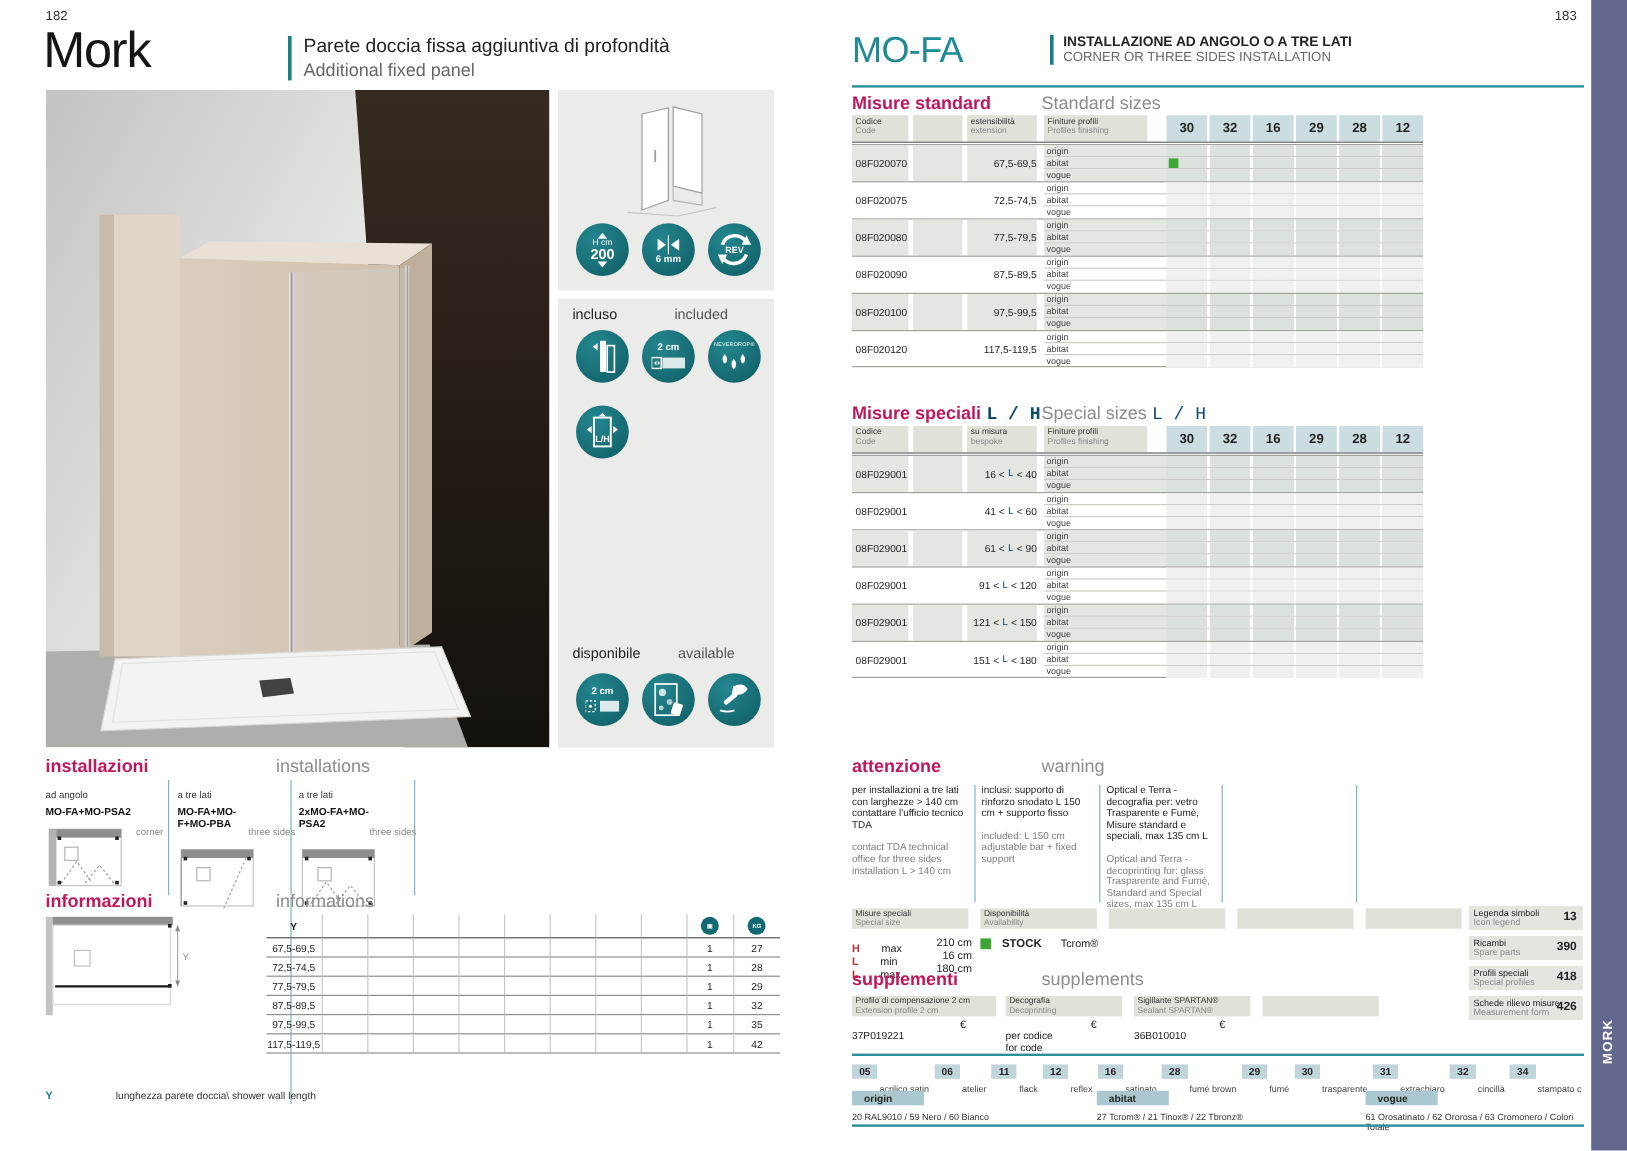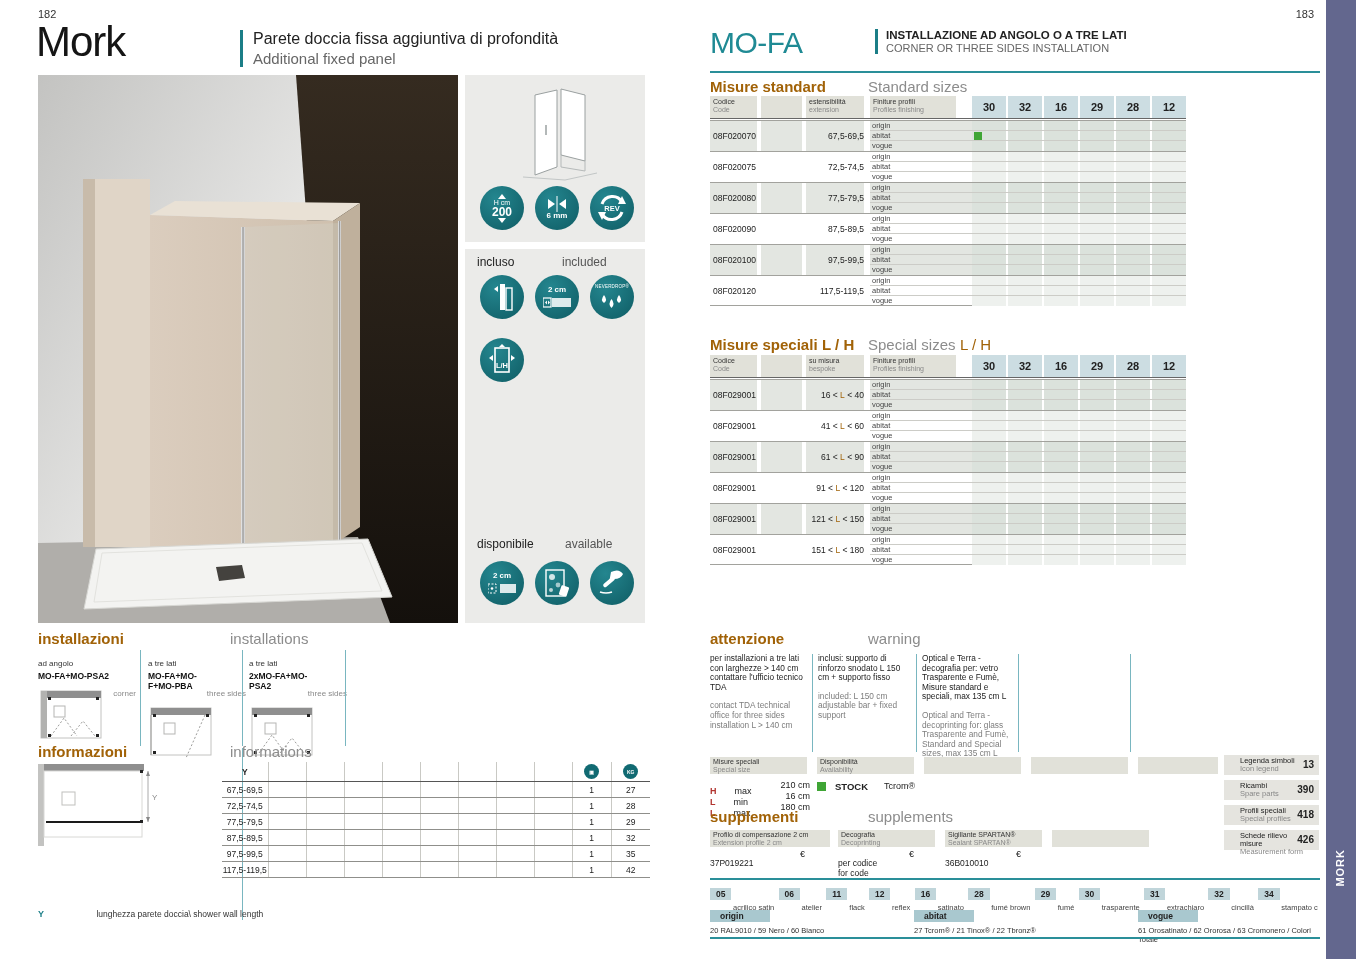--- a/index.html
+++ b/index.html
@@ -1,23 +1,23 @@
 <!DOCTYPE html>
 <html><head>
 <meta charset="utf-8">
 <style>
   html,body{margin:0;padding:0;background:#ffffff;}
   .canvas{position:relative;width:1356px;height:959px;background:#fff;overflow:hidden;
           font-family:"Liberation Sans",sans-serif;color:#1a1a1a;}
   .c{position:absolute;}
   
   .pagenum{font-size:11px;color:#333;}
-  .sec-it{font-weight:bold;font-size:15px;color:#a16207;}
+  .sec-it{font-weight:bold;font-size:15px;color:#be185d;}
   .sec-en{font-size:15px;color:#8c8c8c;}
-  .accent{color:#a16207;}
+  .accent{color:#0c4a6e;font-family:Liberation Mono, monospace;}
   
   .mork-title{font-size:42px;letter-spacing:-1px;color:#151515;}
   .subhead{border-left:3px solid #1b7e87;padding-left:10px;}
   .subhead .l1{font-size:16px;color:#222;}
   .subhead .l2{font-size:15px;color:#666;margin-top:2px;}
   .panel{background:#ebebe9;}
   .ico{position:absolute;width:44px;height:44px;border-radius:50%;
        background:radial-gradient(circle at 35% 28%,#24868f,#0f5c64);
        color:#fff;display:flex;flex-direction:column;align-items:center;justify-content:center;
        text-align:center;line-height:1;}
@@ -72,21 +72,21 @@
   
   .warn-it{font-size:8.3px;line-height:9.6px;color:#222;}
   .warn-en{font-size:8.3px;line-height:9.6px;color:#7d7d7d;margin-top:9px;}
   .gcell{position:absolute;background:#e1e1d9;height:17px;font-size:7px;line-height:8px;
          padding:1px 3px;box-sizing:border-box;color:#333;}
   .gcell .en{color:#888;}
   .spec-l{color:#b23530;font-weight:bold;font-size:9px;}
   .spec-t{font-size:9px;color:#222;}
   .eur{font-size:9px;color:#222;text-align:right;}
   .codetx{font-size:8.5px;color:#222;line-height:9.5px;}
-  .sbox{position:absolute;left:516px;width:95px;height:20px;background:#e5e4df;padding:2px 16px;box-sizing:border-box;}
+  .sbox{position:absolute;left:516px;width:95px;height:20px;background:#e5e4df;padding:2px 4px;box-sizing:border-box;}
   .sbox .it{font-size:7.5px;color:#222;line-height:8px;}
   .sbox .en{font-size:7.5px;color:#888;line-height:8px;}
   .sbox .pg{position:absolute;right:5px;top:4px;font-size:10px;font-weight:bold;color:#222;}
   
   .chip{display:inline-block;background:#c0d5da;padding:1px 6px;font-size:8.5px;font-weight:bold;color:#222;}
   .chiplab{font-size:7.5px;color:#444;margin-top:2px;margin-left:23px;}
   .serchip{display:inline-block;background:#a9c8cf;padding:1px 10px;font-size:8.5px;font-weight:bold;color:#222;min-width:40px;}
   .serlist{font-size:7.5px;color:#333;margin-top:3px;}
   
   .spine{position:absolute;right:0;top:0;width:30px;height:959px;background:#63678e;}

